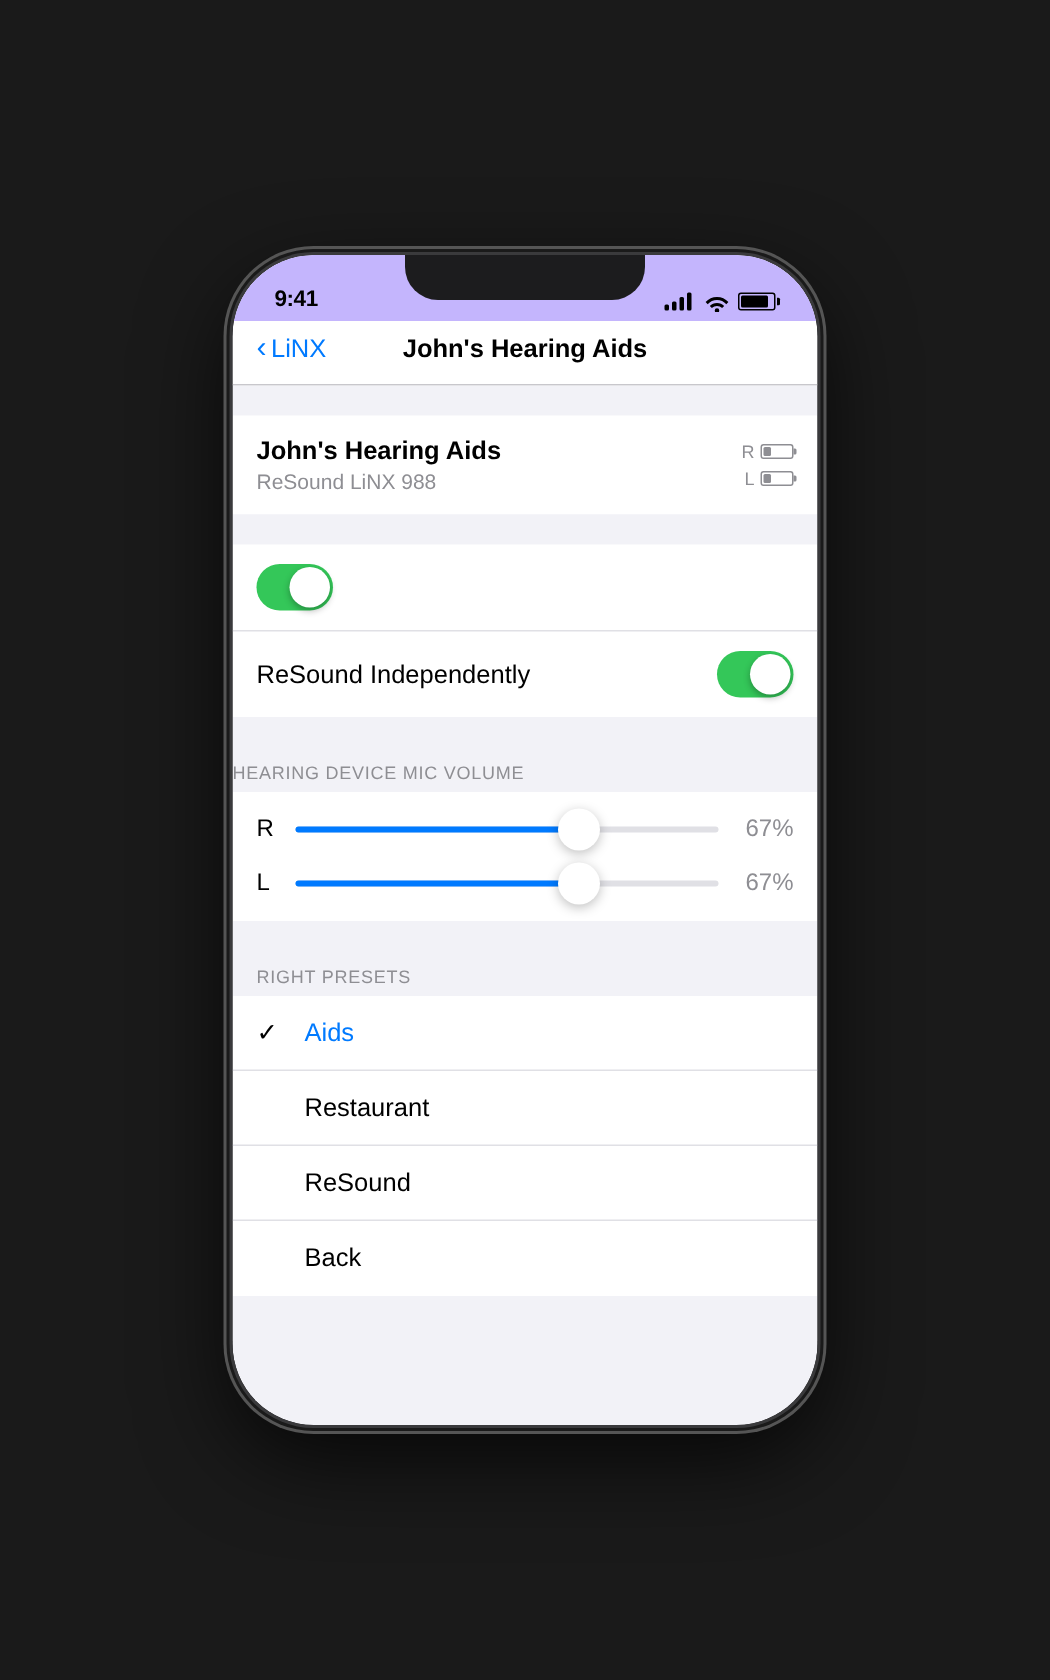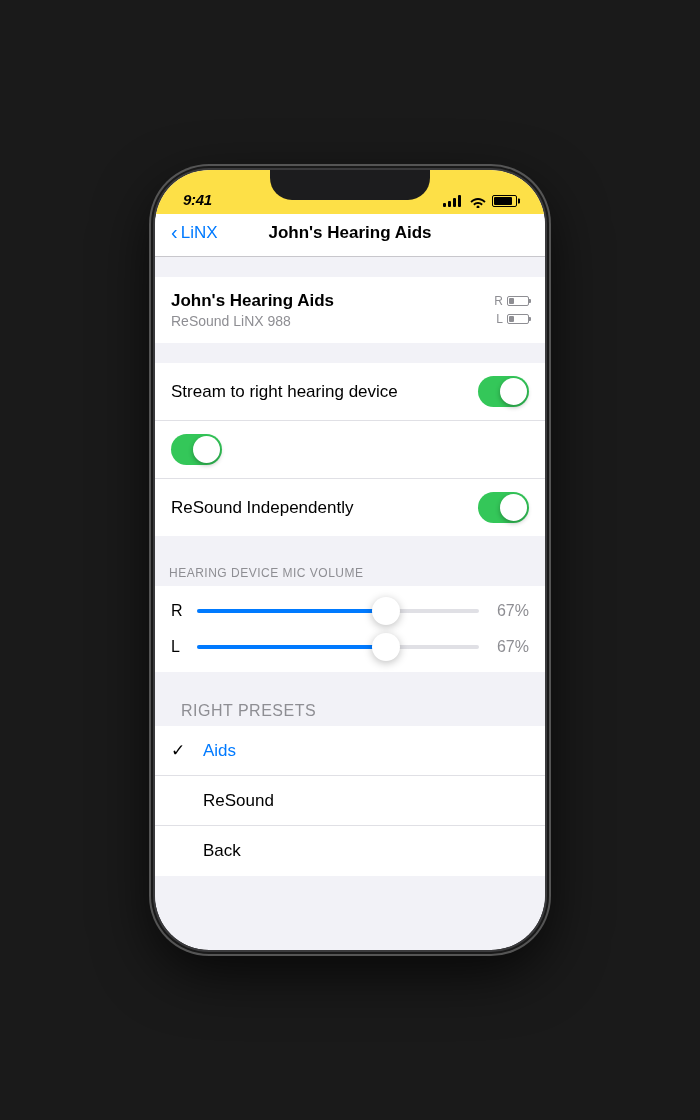--- a/index.html
+++ b/index.html
@@ -72,24 +72,23 @@
       z-index: 100;
     }
 
     
     .status-bar {
       height: 44px;
       display: flex;
       align-items: flex-end;
       justify-content: space-between;
       padding: 0 28px 6px;
-      background: #fde047;
+      background: #c4b5fd;
       position: relative;
       z-index: 99;
-      font-style: italic;
     }
 
     .status-time {
       font-size: 15px;
       font-weight: 600;
       color: #000;
       letter-spacing: -0.3px;
     }
 
     .status-icons {
@@ -309,21 +308,20 @@
     }
 
     
     .slider-section-header {
       padding: 10px 0 6px;
       font-size: 12px;
       color: #8e8e93;
       letter-spacing: 0.5px;
       text-transform: uppercase;
       background: #f2f2f7;
-      margin-left: 14px;
     }
 
     .slider-section {
       background: #fff;
       padding: 16px 16px;
     }
 
     .slider-row {
       display: flex;
       align-items: center;
@@ -376,22 +374,22 @@
 
     .slider-value {
       font-size: 16px;
       color: #8e8e93;
       width: 38px;
       text-align: right;
     }
 
     
     .presets-header {
-      padding: 10px 26px 6px;
-      font-size: 16px;
+      padding: 10px 16px 6px;
+      font-size: 12px;
       color: #8e8e93;
       letter-spacing: 0.5px;
       text-transform: uppercase;
       background: #f2f2f7;
     }
 
     .presets-list {
       background: #fff;
     }
 
@@ -487,26 +485,20 @@
               <div class="mini-battery-fill"></div>
             </div>
           </div>
         </div>
       </div>
 
       <div class="section-gap"></div>
 
       <div class="list-section">
         <div class="list-item">
-          <span class="list-label">Stream to right hearing device</span>
-          <div class="toggle on">
-            <div class="toggle-knob"></div>
-          </div>
-        </div>
-        <div class="list-item">
           <div class="toggle on">
             <div class="toggle-knob"></div>
           </div>
         </div>
         <div class="list-item">
           <span class="list-label">ReSound Independently</span>
           <div class="toggle on">
             <div class="toggle-knob"></div>
           </div>
         </div>
@@ -547,20 +539,24 @@
       <div class="presets-header">
         <span>RIGHT PRESETS</span>
       </div>
       <div class="presets-list">
         <div class="preset-item">
           <span class="preset-checkmark">✓</span>
           <span class="preset-name active">Aids</span>
         </div>
         <div class="preset-item">
           <span class="preset-checkmark">&nbsp;</span>
+          <span class="preset-name inactive">Restaurant</span>
+        </div>
+        <div class="preset-item">
+          <span class="preset-checkmark">&nbsp;</span>
           <span class="preset-name inactive">ReSound</span>
         </div>
         <div class="preset-item">
           <span class="preset-checkmark">&nbsp;</span>
           <span class="preset-name inactive">Back</span>
         </div>
       </div>
 
       <div style="height: 30px; background: #f2f2f7;"></div>
 

